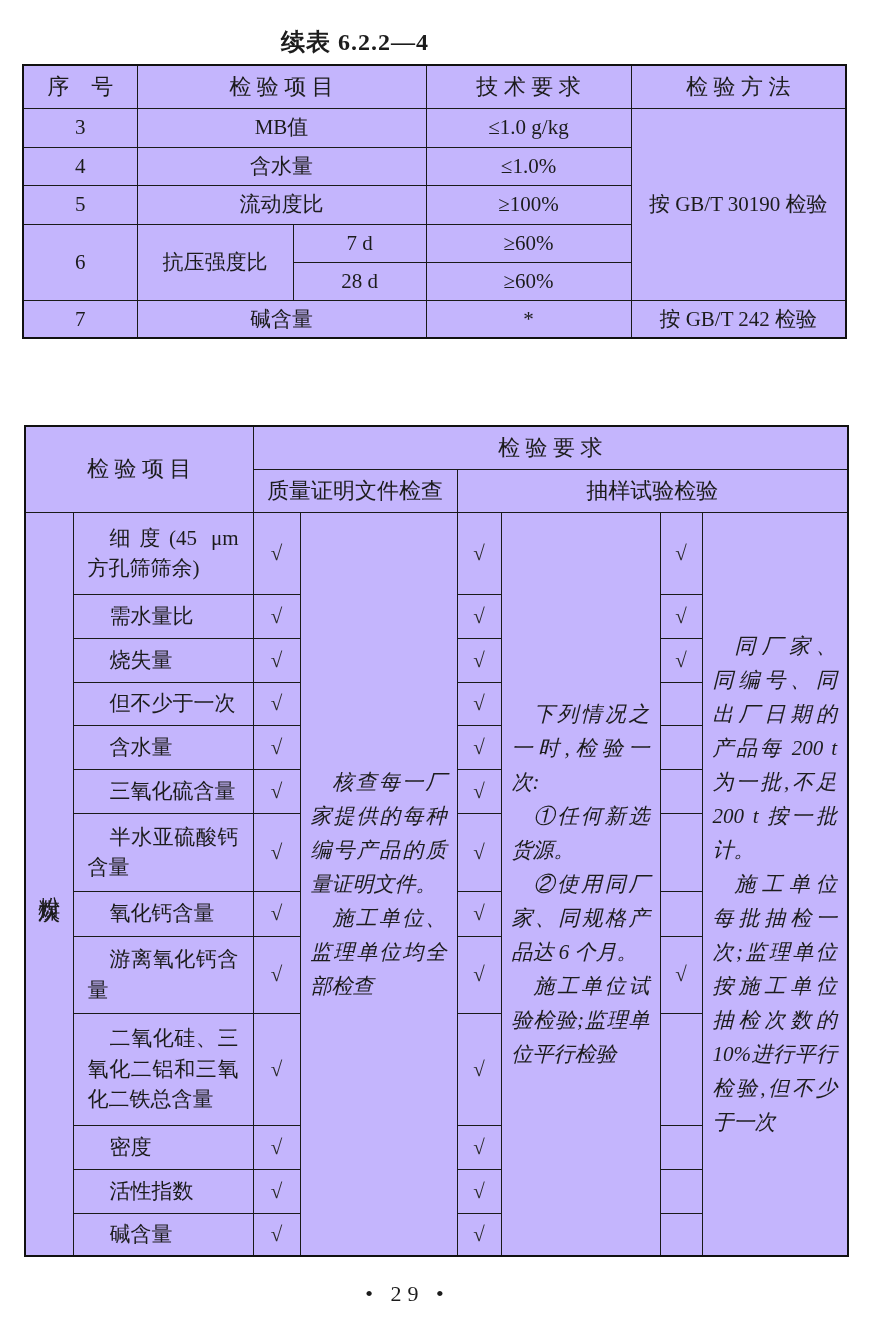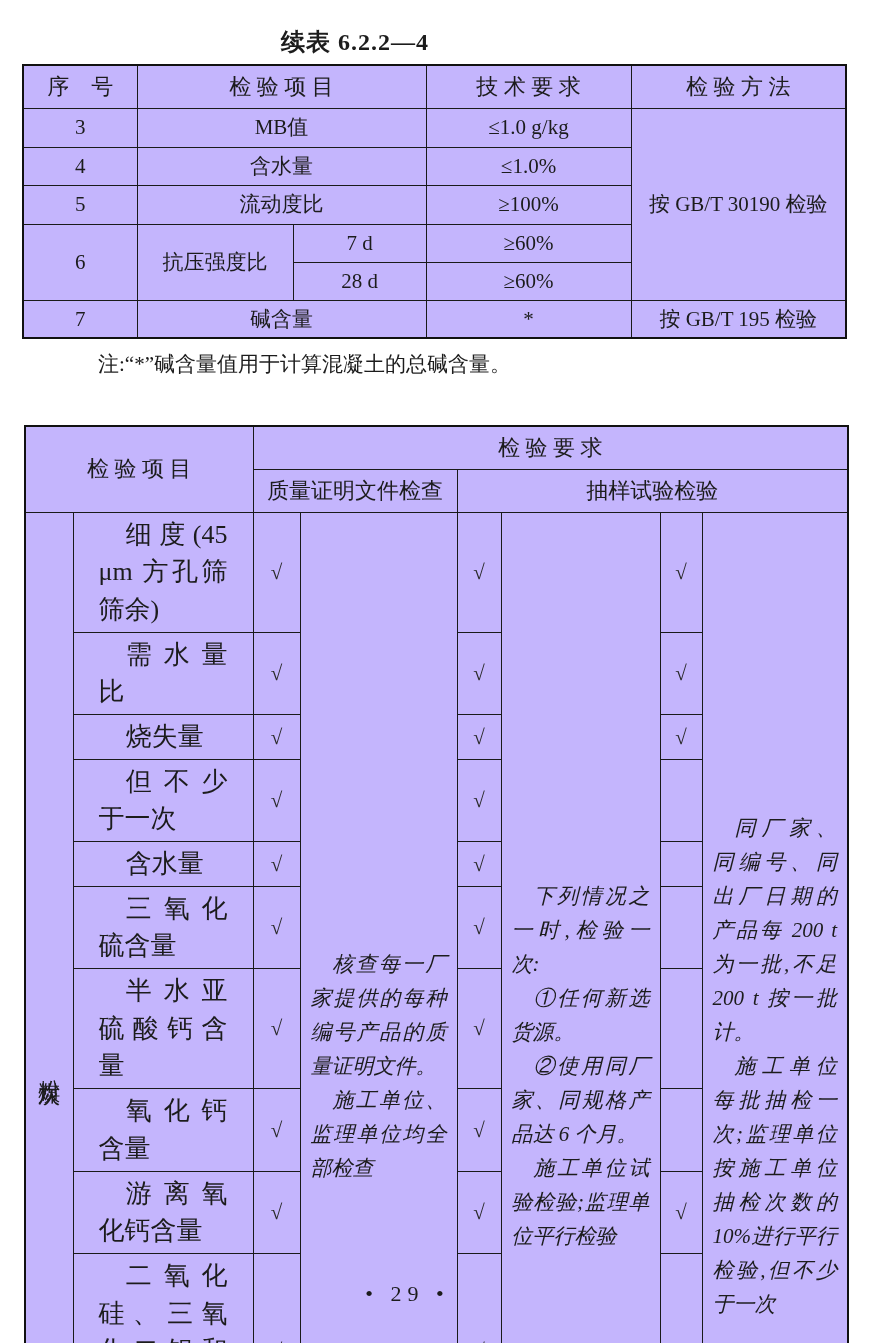--- a/index.html
+++ b/index.html
@@ -24,21 +24,21 @@
   
   .note{position:absolute;left:98px;top:350px;font-size:21px;margin:0;}
   
   #table2{left:24px;top:425px;width:823px;}
   #table2 th{font-size:22px;text-align:center;}
   #table2 td.cat{
     text-align:center;writing-mode:vertical-rl;text-orientation:upright;
     letter-spacing:3px;font-size:22px;padding:0;
   }
   #table2 td.item{
-    text-align:justify;text-indent:1.05em;padding:3px 25px;font-size:26px;margin-top:36px;
+    text-align:justify;text-indent:1.05em;padding:3px 14px;font-size:21px;margin-top:36px;
   }
   #table2 td.chk{text-align:center;font-size:21px;color:#2a2a2a;}
   #table2 td.txt{padding:4px 10px;font-style:italic;}
   #table2 td.txt p{margin:0;text-indent:1.05em;text-align:justify;
     font-size:21px;line-height:1.62;}
   
   .pageno{position:absolute;left:0;top:1281px;width:815px;text-align:center;
     font-size:22px;letter-spacing:6px;margin:0;}
 </style>
 </head>
@@ -86,26 +86,25 @@
       <td>≥60%</td>
     </tr>
     <tr style="height:38px">
       <td>28 d</td>
       <td>≥60%</td>
     </tr>
     <tr style="height:38px">
       <td>7</td>
       <td colspan="2">碱含量</td>
       <td>*</td>
-      <td>按 GB/T 195 检验</td>
+      <td>按 GB/T 242 检验</td>
     </tr>
   </tbody>
     </table>
 
-  <p class="note">注:“*”碱含量值用于计算混凝土的总碱含量。</p>
 
 
   <table id="table2">
     <colgroup>
       <col style="width:48px">
         <col style="width:180px">
         <col style="width:47px">
       <col style="width:157px">
         <col style="width:44px">
         <col style="width:159px">

